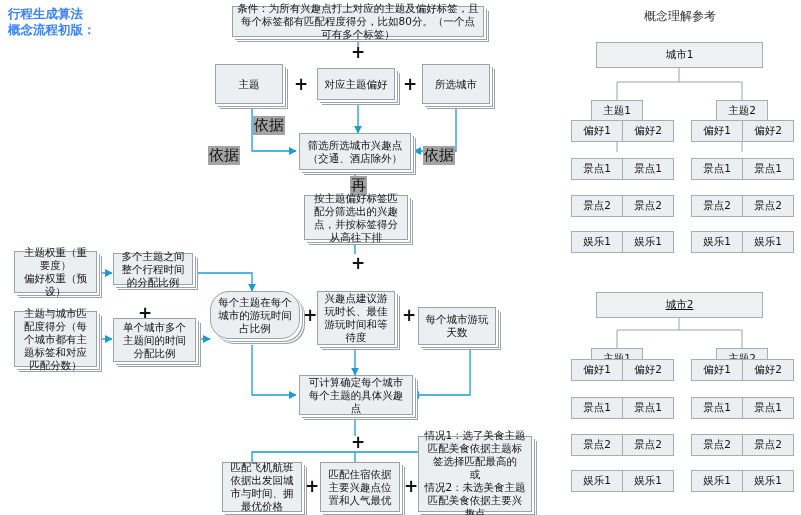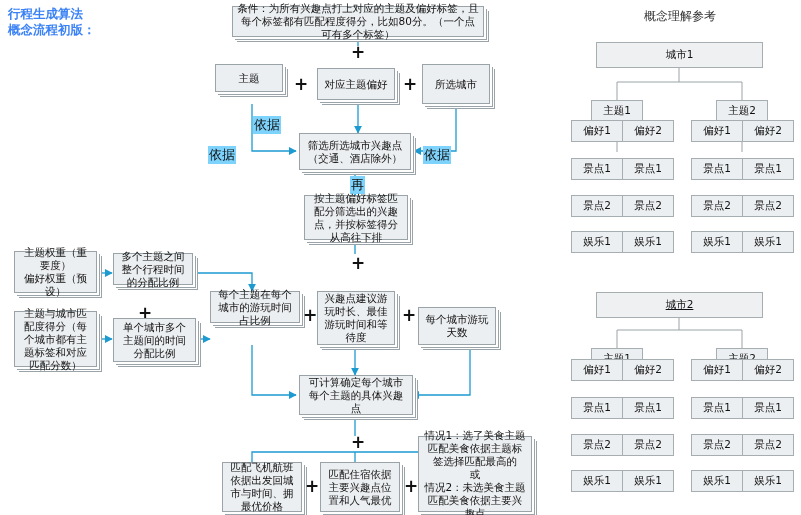--- a/index.html
+++ b/index.html
@@ -39,21 +39,21 @@
                4px 4px 0 0 #ffffff, 5px 5px 0 0 #9aa3a8;
   }
   .box span{display:block;}
 
   
   .plus{
     font-size:17px;font-weight:bold;color:#111;line-height:17px;
   }
 
   
-  .elabel{font-size:13px;color:#111;background:#7dd3fc;padding:0 1px;}
+  .elabel{font-size:15px;color:#111;background:#a3a3a3;padding:0 1px;}
 
   
   .rbox{
     background:#eceff1;border:1px solid #a6aeb2;box-sizing:border-box;
     display:flex;align-items:center;justify-content:center;
     font-size:10.5px;color:#111;
   }
   .rbox.wide{background:#eef0f1;}
 
   svg.lines{position:absolute;left:0;top:0;width:801px;height:515px;pointer-events:none;}
@@ -115,21 +115,21 @@
 
   <div class="abs title" style="left:8px;top:6px;width:180px;">行程生成算法
 概念流程初版：</div>
 
   <div class="abs box" style="left:232px;top:6px;width:252px;height:31px;">
     <span>条件：为所有兴趣点打上对应的主题及偏好标签，且每个标签都有匹配程度得分，比如80分。（一个点可有多个标签）</span>
   </div>
 
   <div class="abs plus" style="left:351px;top:44px;">+</div>
 
-  <div class="abs box" style="left:215px;top:64px;width:68px;height:28px;">
+  <div class="abs box" style="left:215px;top:64px;width:68px;height:40px;">
     <span>主题</span>
   </div>
   <div class="abs plus" style="left:294px;top:76px;">+</div>
   <div class="abs box" style="left:317px;top:68px;width:78px;height:32px;">
     <span>对应主题偏好</span>
   </div>
   <div class="abs plus" style="left:403px;top:76px;">+</div>
   <div class="abs box" style="left:422px;top:64px;width:68px;height:40px;">
     <span>所选城市</span>
   </div>
@@ -158,21 +158,21 @@
     <span>主题与城市匹配度得分（每个城市都有主题标签和对应匹配分数）</span>
   </div>
 
   <div class="abs box" style="left:113px;top:253px;width:80px;height:32px;">
     <span>多个主题之间整个行程时间的分配比例</span>
   </div>
   <div class="abs box" style="left:113px;top:318px;width:83px;height:44px;">
     <span>单个城市多个主题间的时间分配比例</span>
   </div>
 
-  <div class="abs box" style="left:210px;top:291px;width:90px;height:32px;">
+  <div class="abs box" style="left:210px;top:291px;width:90px;height:48px;border-radius:19px;">
     <span>每个主题在每个城市的游玩时间占比例</span>
   </div>
   <div class="abs plus" style="left:303px;top:307px;">+</div>
   <div class="abs box" style="left:317px;top:291px;width:78px;height:54px;">
     <span>兴趣点建议游玩时长、最佳游玩时间和等待度</span>
   </div>
   <div class="abs plus" style="left:402px;top:307px;">+</div>
   <div class="abs box" style="left:418px;top:295px;width:78px;height:38px;margin-top:12px;">
     <span>每个城市游玩天数</span>
   </div>

